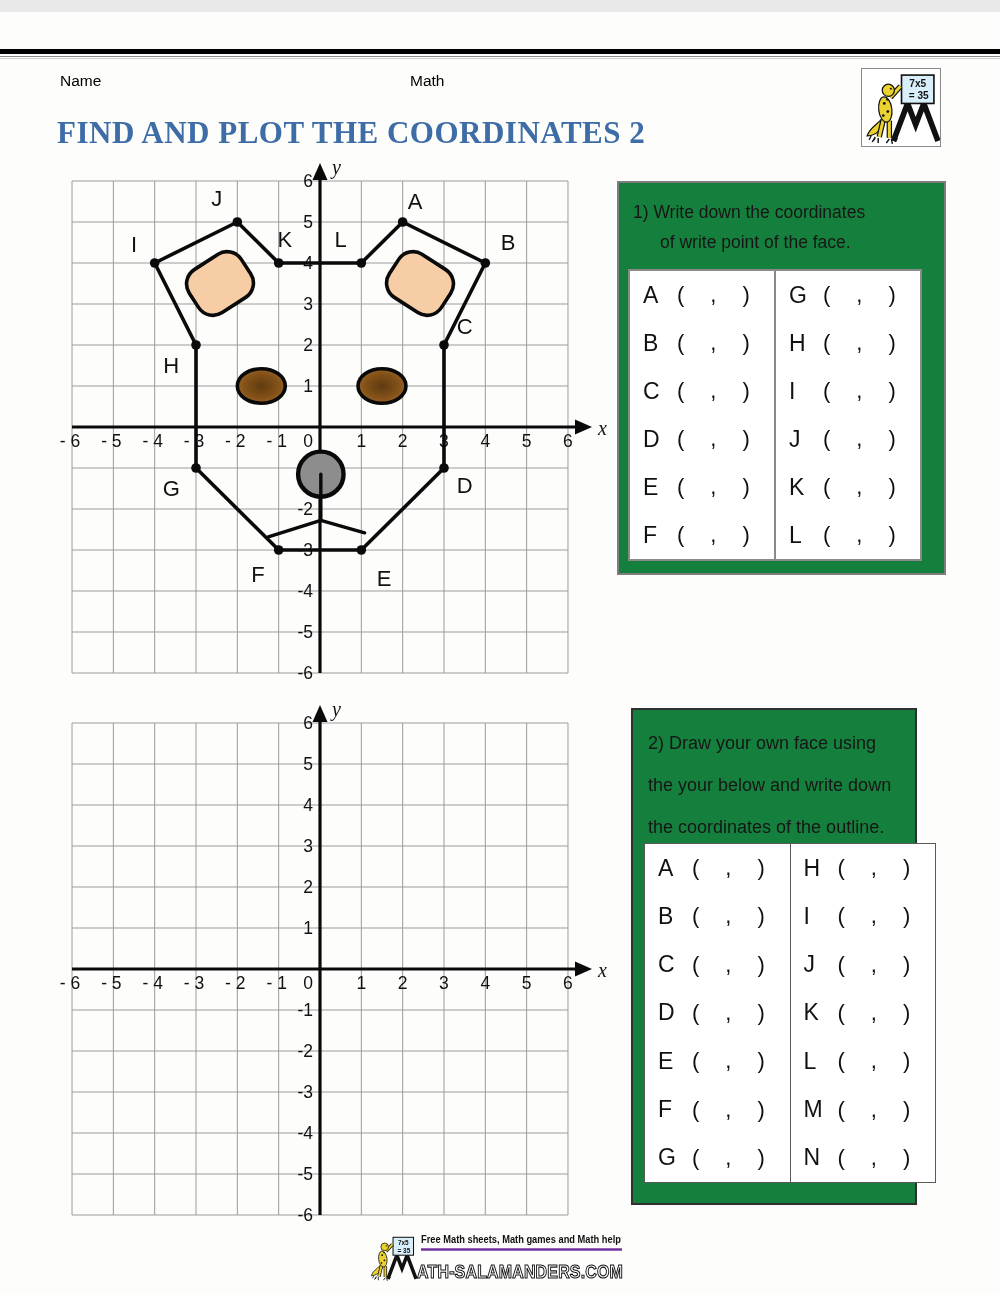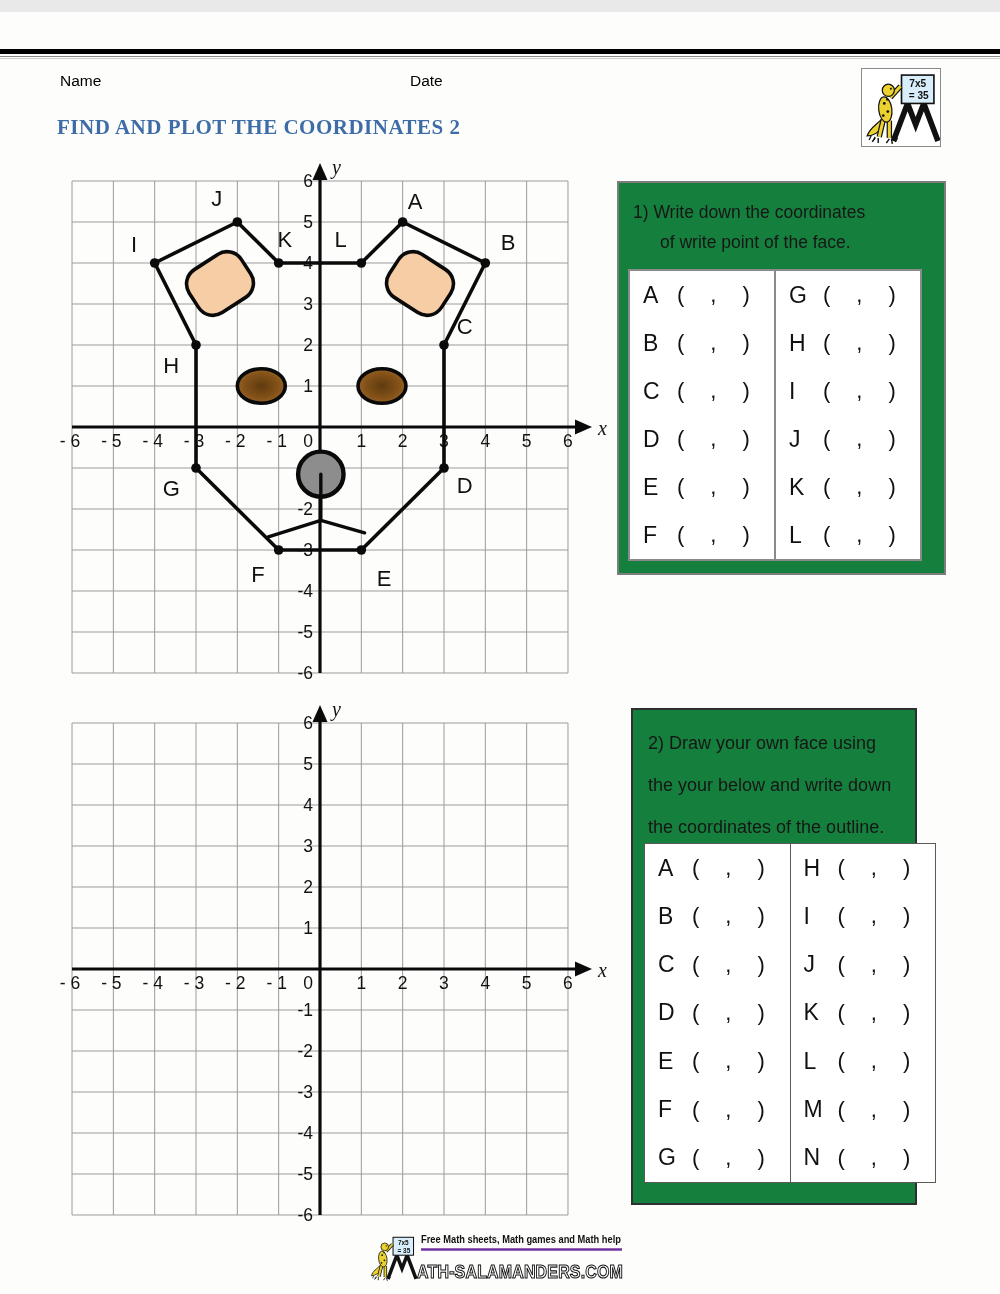--- a/index.html
+++ b/index.html
@@ -7,21 +7,21 @@
         font-family:"Liberation Sans",sans-serif;overflow:hidden;}
   .rule{position:absolute;left:0;width:1000px;}
   .rule.r1{top:37px;height:5px;background:#000;}
   .rule.r2{top:44px;height:1px;background:#8a8a8a;}
   .rule.r3{top:46px;height:1px;background:#d2d2d2;}
   .fieldlabel{position:absolute;top:60px;font-size:15.5px;color:#000;}
   #name-label{left:60px;} #date-label{left:410px;}
   .logo-box{position:absolute;left:861px;top:56px;width:80px;height:79px;border:1px solid #8a8a8a;
             background:#fff;box-sizing:border-box;}
   .page-title{position:absolute;left:57px;top:103px;font-family:"Liberation Serif",serif;
-              font-weight:700;font-size:21px;letter-spacing:.5px;color:#3e6ca7;white-space:nowrap;}
+              font-weight:700;font-size:31px;letter-spacing:.5px;color:#3e6ca7;white-space:nowrap;}
   svg.grid{position:absolute;left:42px;}
   #grid1{top:142px;} #grid2{top:684px;}
   .box{position:absolute;background:#15803d;box-sizing:border-box;}
   #box1{left:617px;top:169px;width:329px;height:394px;border:2px solid #7d7d7d;}
   #box2{left:631px;top:696px;width:286px;height:497px;border:2px solid #2f2f2f;}
   .instr{font-size:17.5px;color:#161616;}
   #box1 .instr{padding:14px 10px 0 14px;line-height:30px;}
   #box1 .instr .l2{padding-left:27px;}
   #box2 .instr{padding:12px 8px 0 15px;line-height:42px;font-size:18px;}
   .ptable{position:absolute;display:flex;box-sizing:border-box;background:#fff;border:2px solid #8a8a8a;}
@@ -71,21 +71,21 @@
   </defs>
 </svg>
 
 <div class="page">
 
   <div class="rule r1"></div>
   <div class="rule r2"></div>
   <div class="rule r3"></div>
 
   <div class="fieldlabel" id="name-label">Name</div>
-  <div class="fieldlabel" id="date-label">Date</div>
+  <div class="fieldlabel" id="date-label">Math</div>
 
   <div class="logo-box">
     <svg width="78" height="77" viewBox="0 0 77 74">
       <use href="#sala-scene" transform="translate(3,3)"></use>
     </svg>
   </div>
 
   <div class="page-title">FIND AND PLOT THE COORDINATES 2</div>
 
   <svg class="grid" id="grid1" width="575" height="540" viewBox="0 0 575 540">

